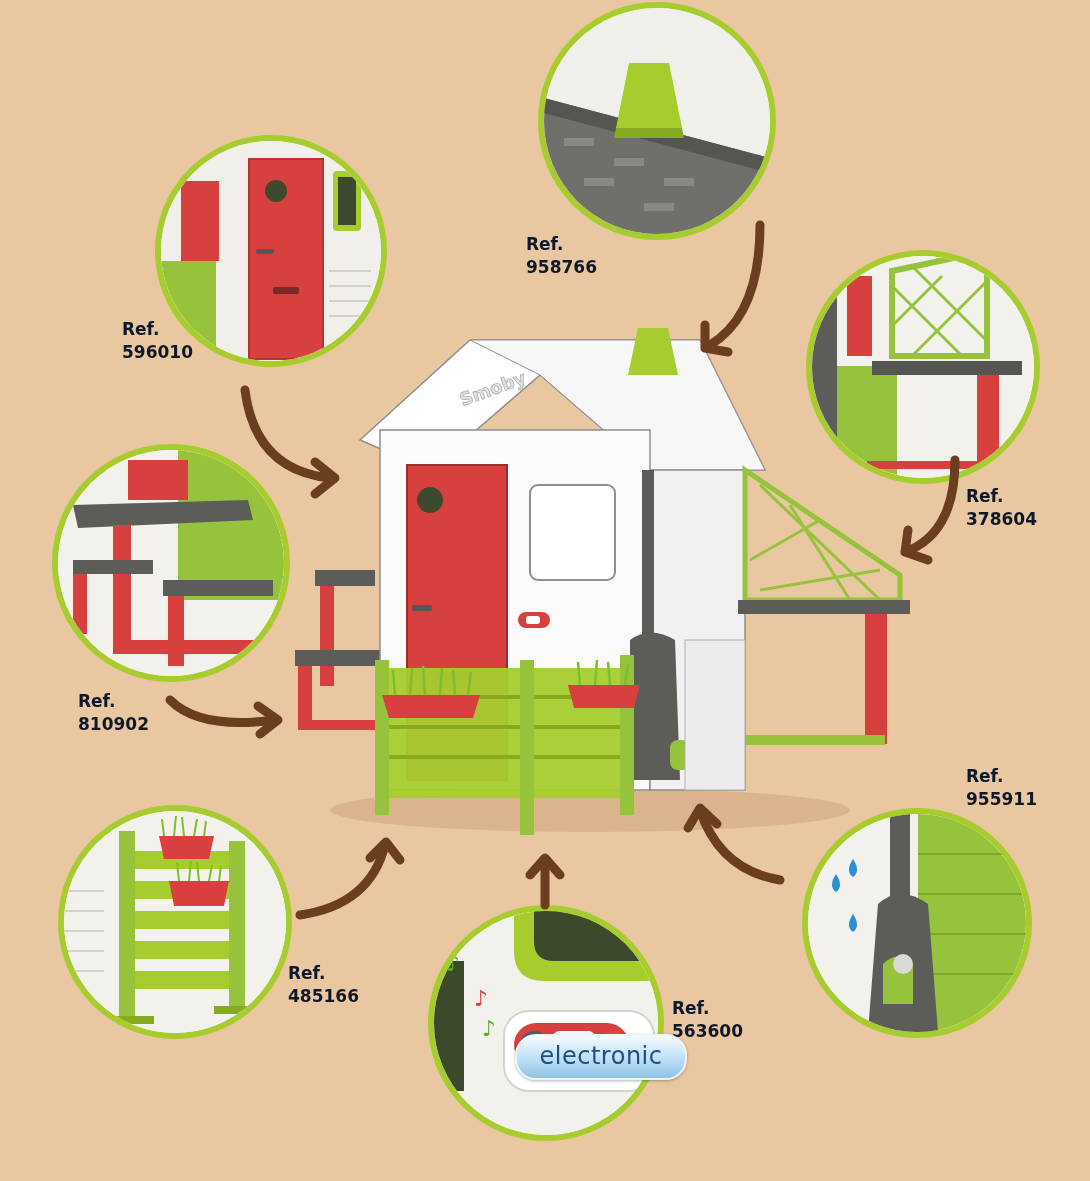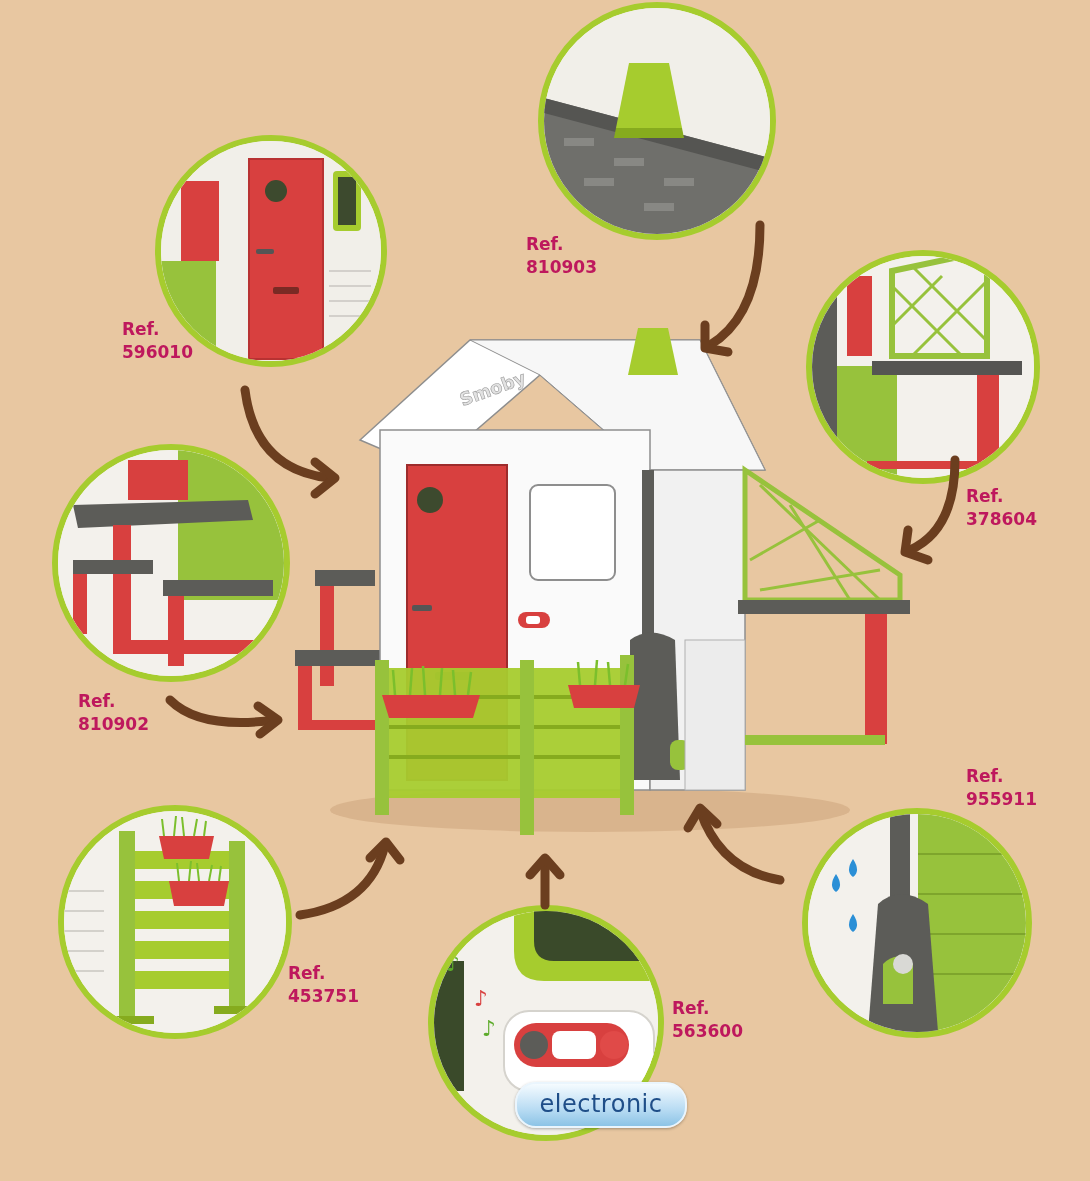--- a/index.html
+++ b/index.html
@@ -1,21 +1,21 @@
 <!DOCTYPE html>
 <html><head>
 <meta charset="utf-8">
 <style>
   html,body{margin:0;padding:0;}
   body{width:1090px;height:1181px;background:#e8c7a1;position:relative;overflow:hidden;font-family:"DejaVu Sans",sans-serif;}
   .circle{position:absolute;border-radius:50%;border:6px solid #a6cc2e;box-sizing:border-box;overflow:hidden;background:#f3f0ea;}
-  .ref{position:absolute;color:#be185d;font-weight:bold;font-size:17px;line-height:23px;font-family:"DejaVu Sans",sans-serif;}
+  .ref{position:absolute;color:#0f172a;font-weight:bold;font-size:17px;line-height:23px;font-family:"DejaVu Sans",sans-serif;}
   .arrow{position:absolute;}
   svg{display:block;}
-  .electronic{position:absolute;left:515px;top:1082px;width:168px;height:42px;border-radius:21px;
+  .electronic{position:absolute;left:515px;top:1034px;width:168px;height:42px;border-radius:21px;
     background:linear-gradient(#f5fbff,#b9dcf3 60%,#8cc3e6);border:2px solid #eaf5fd;box-shadow:0 1px 3px rgba(0,0,0,.3);
     color:#1f4e88;font-size:24px;text-align:center;line-height:40px;font-family:"DejaVu Sans",sans-serif;letter-spacing:0.5px;}
 </style>
 </head>
 <body>
 
 <div class="circle" style="left:155px;top:135px;width:232px;height:232px;">
   <svg width="220" height="220" viewBox="0 0 220 220">
     <rect x="0" y="0" width="220" height="220" fill="#f1efe9"></rect>
     <rect x="0" y="120" width="55" height="100" fill="#97c23c"></rect>
@@ -50,21 +50,21 @@
         <rect x="120" y="170" width="30" height="8"></rect>
         <rect x="40" y="170" width="30" height="8"></rect>
         <rect x="100" y="195" width="30" height="8"></rect>
       </g>
     <polygon points="85,55 125,55 138,120 72,120" fill="#a6cc2e"></polygon>
     <polygon points="72,120 138,120 140,130 70,130" fill="#86ab1e"></polygon>
   </svg>
 </div>
 <div class="ref" style="left:526px;top:233px;">
   <div>Ref.</div>
-  <div>810903</div>
+  <div>958766</div>
 </div>
 
 <div class="circle" style="left:806px;top:250px;width:234px;height:234px;">
   <svg width="222" height="222" viewBox="0 0 222 222">
     <rect width="222" height="222" fill="#f3f1ec"></rect>
     <rect x="0" y="30" width="25" height="192" fill="#5c5c58"></rect>
     <rect x="35" y="20" width="25" height="80" fill="#d8403f"></rect>
     <rect x="25" y="110" width="60" height="112" fill="#97c23c"></rect>
     <polygon points="80,15 175,-5 175,100 80,100" fill="none" stroke="#97c23c" stroke-width="6"></polygon>
     <g stroke="#97c23c" stroke-width="3">
@@ -160,21 +160,21 @@
         <line x1="115" y1="70" x2="113" y2="52"></line>
         <line x1="125" y1="70" x2="127" y2="50"></line>
         <line x1="135" y1="70" x2="133" y2="52"></line>
         <line x1="145" y1="70" x2="148" y2="54"></line>
         <line x1="155" y1="70" x2="157" y2="55"></line>
       </g>
   </svg>
 </div>
 <div class="ref" style="left:288px;top:962px;">
   <div>Ref.</div>
-  <div>453751</div>
+  <div>485166</div>
 </div>
 
 <div class="circle" style="left:428px;top:905px;width:236px;height:236px;">
   <svg width="224" height="224" viewBox="0 0 224 224">
     <rect width="224" height="224" fill="#f3f1ec"></rect>
     <rect x="0" y="50" width="30" height="130" fill="#3a4a2a"></rect>
     <path d="M80 -10 L230 -10 L230 70 L110 70 Q80 70 80 40 Z" fill="#a6cc2e"></path>
     <path d="M100 -10 L230 -10 L230 50 L120 50 Q100 50 100 30 Z" fill="#3a4a2a"></path>
     <rect x="70" y="100" width="150" height="80" rx="25" fill="#ffffff" stroke="#d5d3cd" stroke-width="2"></rect>
     <rect x="80" y="112" width="115" height="44" rx="22" fill="#d8403f"></rect>

